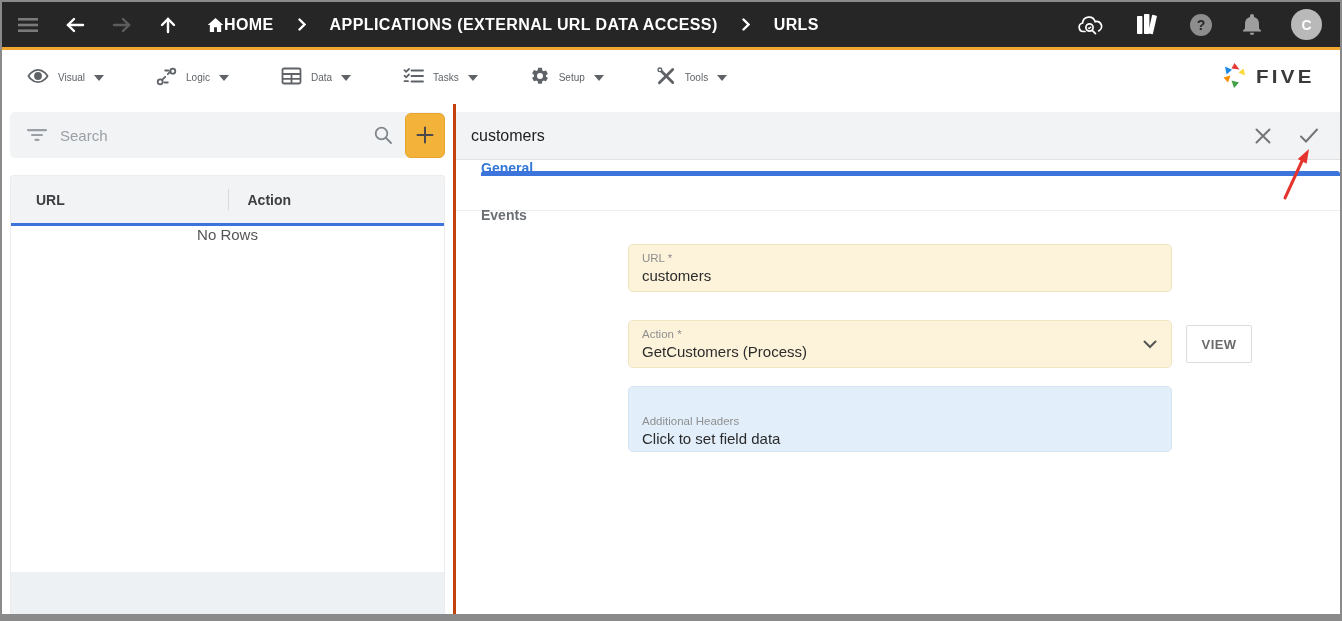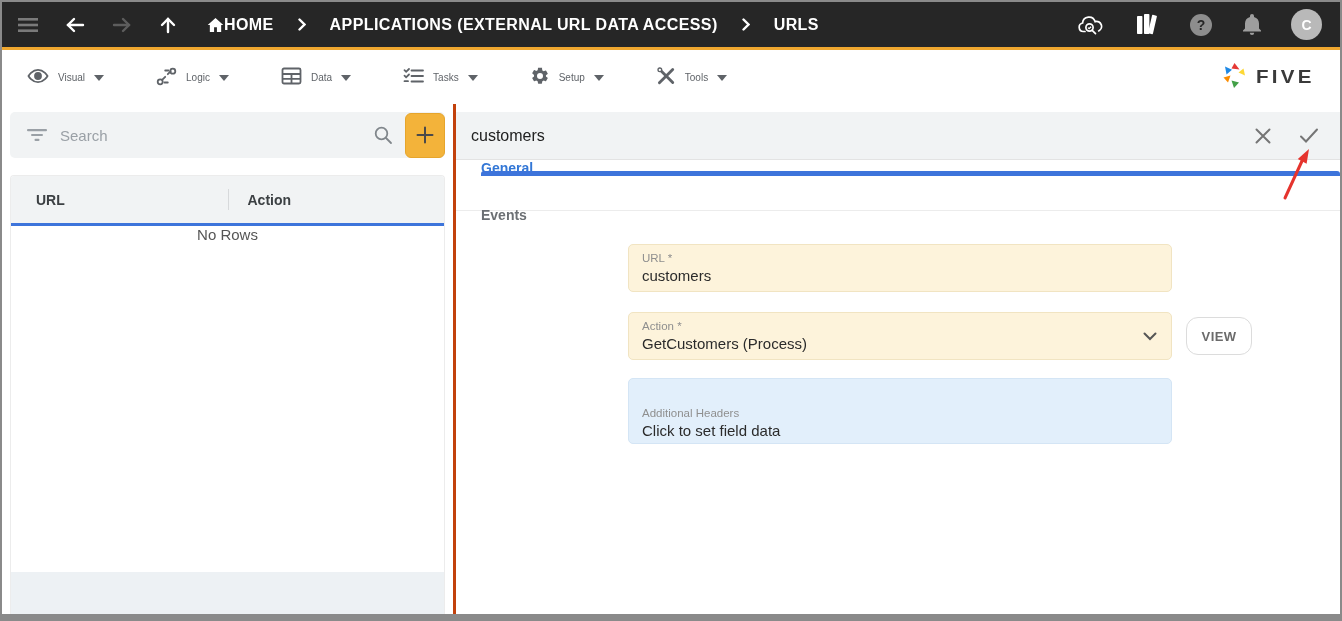--- a/index.html
+++ b/index.html
@@ -79,30 +79,30 @@
 
   .tabs { height: 51px; display: flex; align-items: stretch; padding-left: 25px; border-bottom: 1px solid #ececec; gap: 31px; flex-direction: column; }
   .tab { position: relative; display: flex; align-items: center; font-size: 14px; font-weight: bold; color: #6b6f73; cursor: pointer; }
   .tab.active { color: #3377d6; }
   .tab.active::after { content: ""; position: absolute; left: 0; right: 0; bottom: 0; height: 5px; border-radius: 3px 3px 0 0; background: #3d74db; }
 
   .form-area { padding: 33px 0 0 172px; }
   .field-row { display: flex; align-items: center; gap: 14px; }
   .field {
     width: 544px; border-radius: 5px; padding: 7px 14px 0 13px; position: relative;
-    cursor: pointer; margin-bottom: 20px;
+    cursor: pointer; margin-bottom: 28px;
   }
   .field.cream { background: #fdf3db; border: 1px solid #f1e4c2; height: 48px; }
   .field.lblue { background: #e2effb; border: 1px solid #d4e5f5; height: 48px; }
   .field.lblue.tall { height: 66px; padding-top: 28px; }
   .field-label { font-size: 11.5px; color: #8f8f8f; }
   .field-value { font-size: 15px; color: #2b2b2b; margin-top: 3px; }
   .field-icons { position: absolute; right: 14px; top: 0; height: 100%; display: flex; align-items: center; gap: 15px; }
   .view-btn {
-    width: 66px; height: 38px; background: #fff; border: 1px solid #dcdcdc; border-radius: 12px;
+    width: 66px; height: 38px; background: #fff; border: 1px solid #dcdcdc; border-radius: 2px;
     font-size: 13px; font-weight: bold; letter-spacing: .4px; color: #6b6b6b; cursor: pointer;
     font-family: "Liberation Sans", sans-serif; margin-bottom: 18px;
   }
 
   .annotation-arrow { position: absolute; left: 1276px; top: 144px; pointer-events: none; z-index: 6; }
 
   .hscrollbar { position: absolute; left: 0; right: 0; bottom: 0; height: 5px; background: #8a8a8a; z-index: 5; cursor: pointer; }
 </style>
 </head>
 <body>

